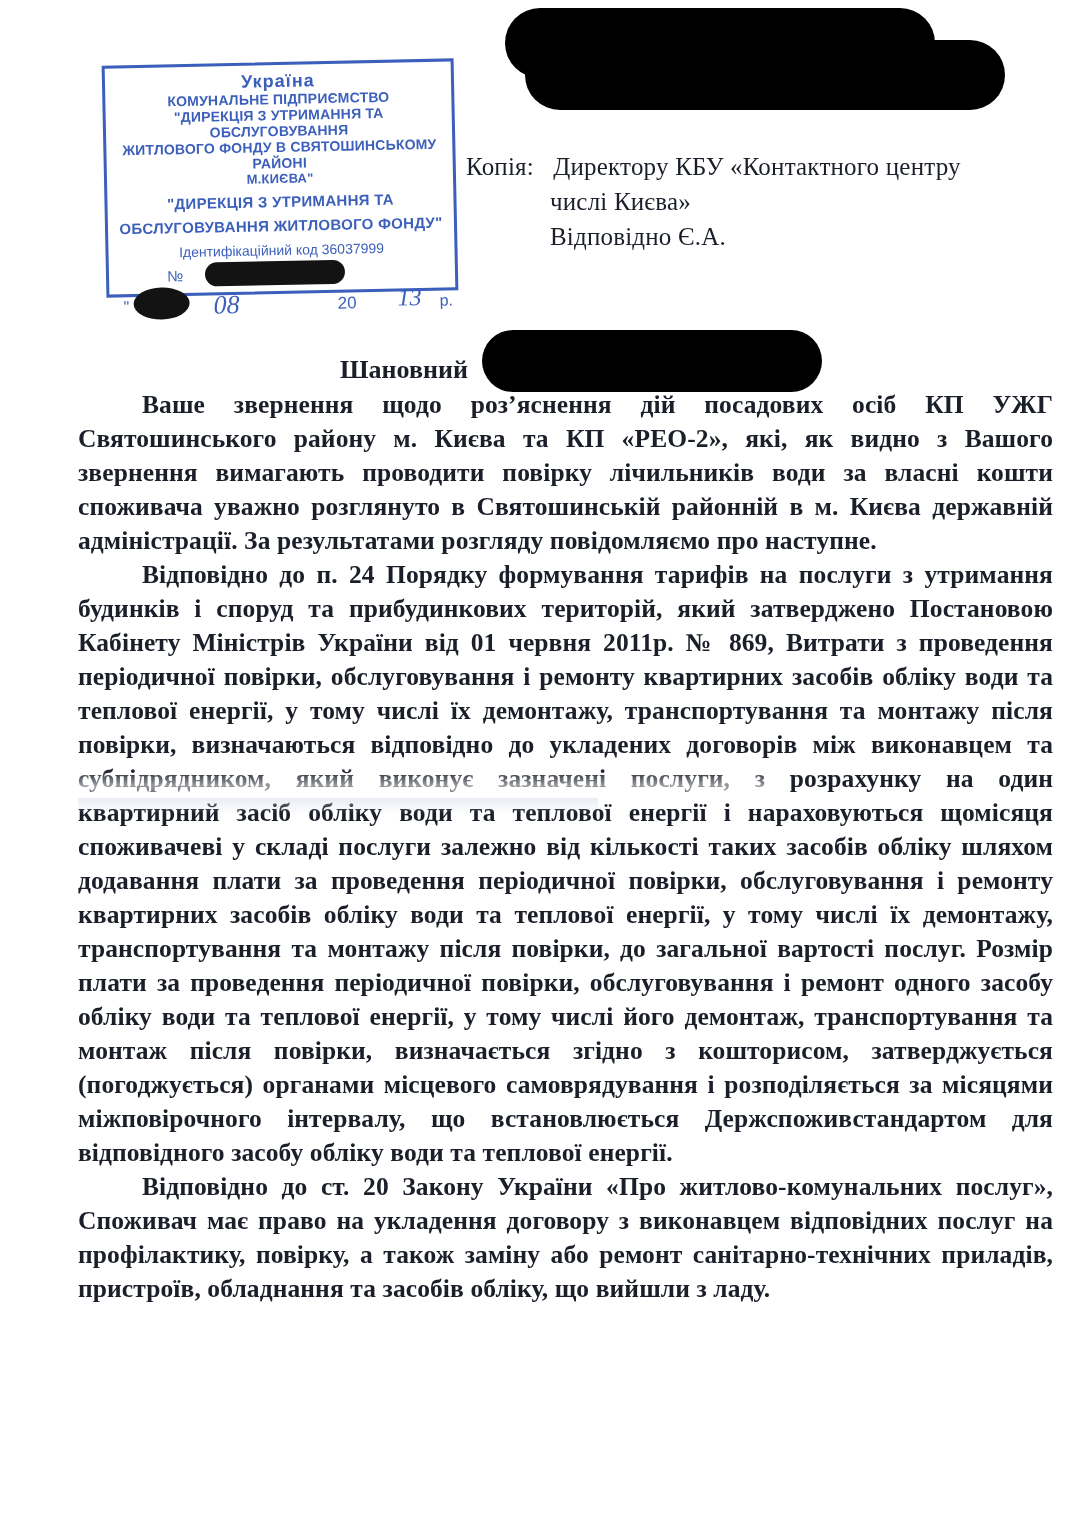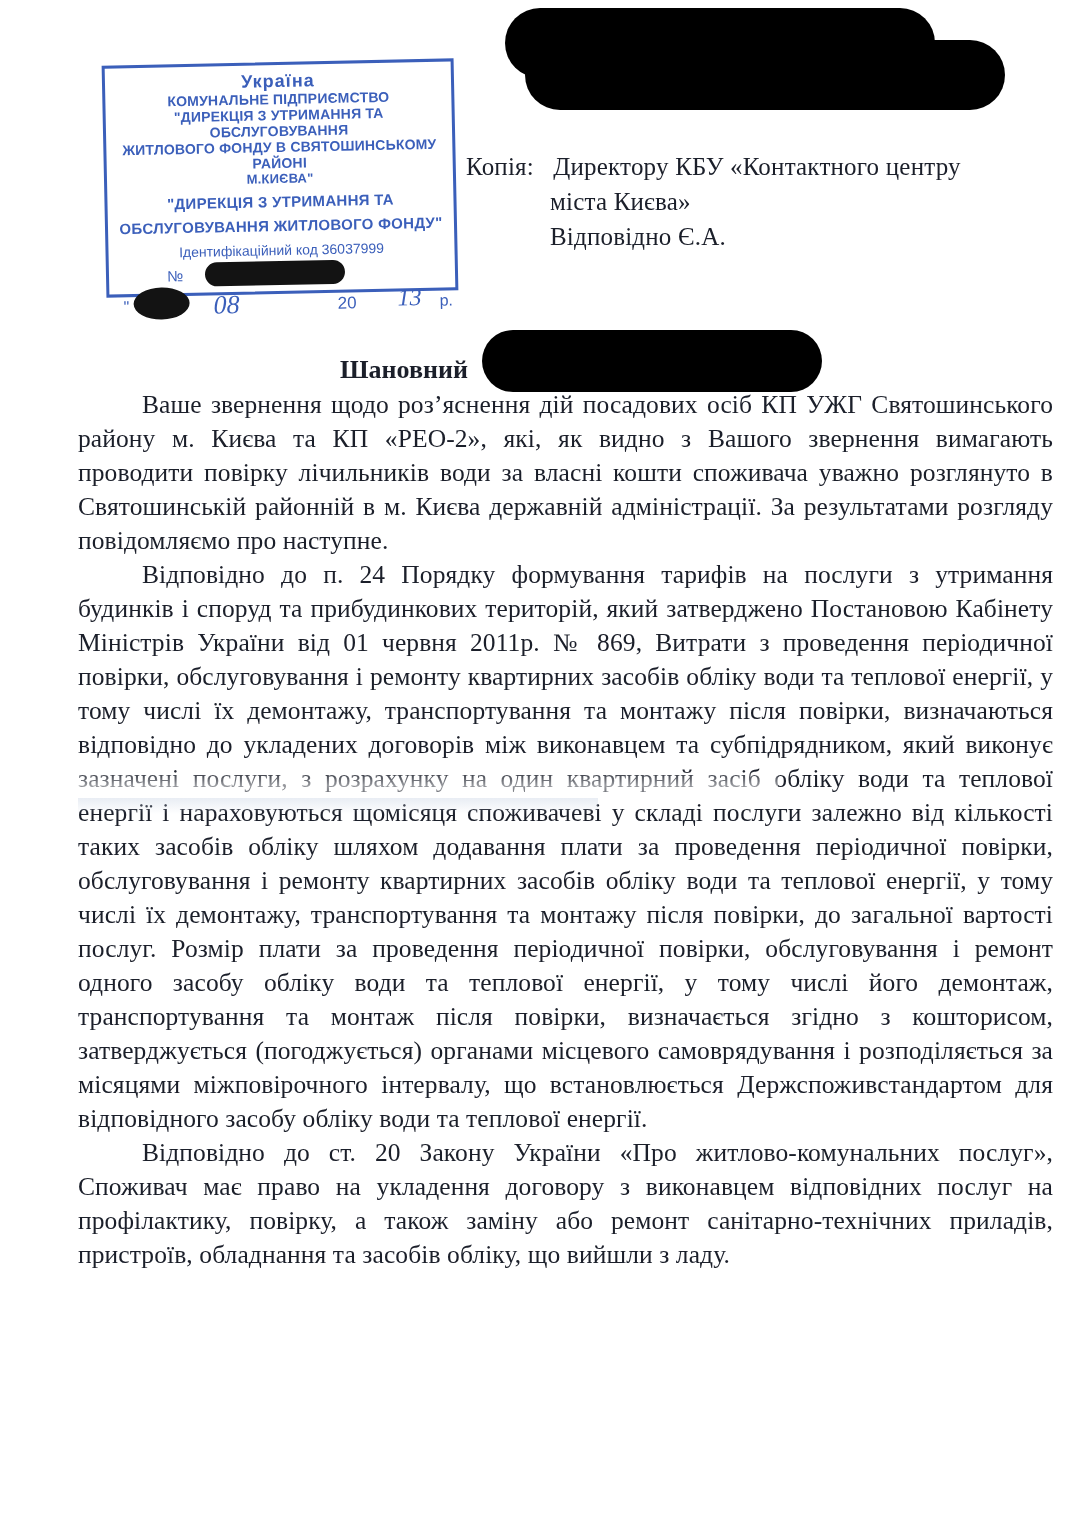--- a/index.html
+++ b/index.html
@@ -146,20 +146,21 @@
   .body-text {
     position: absolute;
     left: 78px;
     top: 388px;
     width: 975px;
     font-size: 25.5px;
     line-height: 34px;
     text-align: justify;
     text-justify: inter-word;
     letter-spacing: 0.1px;
+    font-weight: bold;
   }
   .body-text p {
     margin: 0 0 0 0;
     text-indent: 64px;
   }
   .body-text p + p { margin-top: 0px; }
   .smudge {
     position: absolute;
     left: 78px;
     top: 770px;
@@ -207,21 +208,21 @@
     </div>
   </div>
 
   <div class="redact" id="redact-top-a"></div>
   <div class="redact" id="redact-top-b"></div>
 
   <div class="addressee">
     <span>Копія:</span>
     <span style="display:inline;">&nbsp;</span>
     <span>Директору КБУ «Контактного центру</span><br>
-    <span style="display:inline-block; width:84px;"></span><span>міста Києва»</span><br>
+    <span style="display:inline-block; width:84px;"></span><span>числі Києва»</span><br>
     <span style="display:inline-block; width:84px;"></span><span>Відповідно Є.А.</span>
   </div>
 
   <div class="greeting">Шановний</div>
   <div class="redact" id="redact-greeting"></div>
 
   <div class="body-text">
     <p>Ваше звернення щодо роз’яснення дій посадових осіб КП УЖГ Святошинського району м. Києва та КП «РЕО-2», які, як видно з Вашого звернення вимагають проводити повірку лічильників води за власні кошти споживача уважно розглянуто в Святошинській районній в м. Києва державній адміністрації. За результатами розгляду повідомляємо про наступне.</p>
     <p>Відповідно до п. 24 Порядку формування тарифів на послуги з утримання будинків і споруд та прибудинкових територій, який затверджено Постановою Кабінету Міністрів України від 01 червня 2011р. № 869, Витрати з проведення періодичної повірки, обслуговування і ремонту квартирних засобів обліку води та теплової енергії, у тому числі їх демонтажу, транспортування та монтажу після повірки, визначаються відповідно до укладених договорів між виконавцем та субпідрядником, який виконує зазначені послуги, з розрахунку на один квартирний засіб обліку води та теплової енергії і нараховуються щомісяця споживачеві у складі послуги залежно від кількості таких засобів обліку шляхом додавання плати за проведення періодичної повірки, обслуговування і ремонту квартирних засобів обліку води та теплової енергії, у тому числі їх демонтажу, транспортування та монтажу після повірки, до загальної вартості послуг. Розмір плати за проведення періодичної повірки, обслуговування і ремонт одного засобу обліку води та теплової енергії, у тому числі його демонтаж, транспортування та монтаж після повірки, визначається згідно з кошторисом, затверджується (погоджується) органами місцевого самоврядування і розподіляється за місяцями міжповірочного інтервалу, що встановлюється Держспоживстандартом для відповідного засобу обліку води та теплової енергії.</p>
     <p>Відповідно до ст. 20 Закону України «Про житлово-комунальних послуг», Споживач має право на укладення договору з виконавцем відповідних послуг на профілактику, повірку, а також заміну або ремонт санітарно-технічних приладів, пристроїв, обладнання та засобів обліку, що вийшли з ладу.</p>

